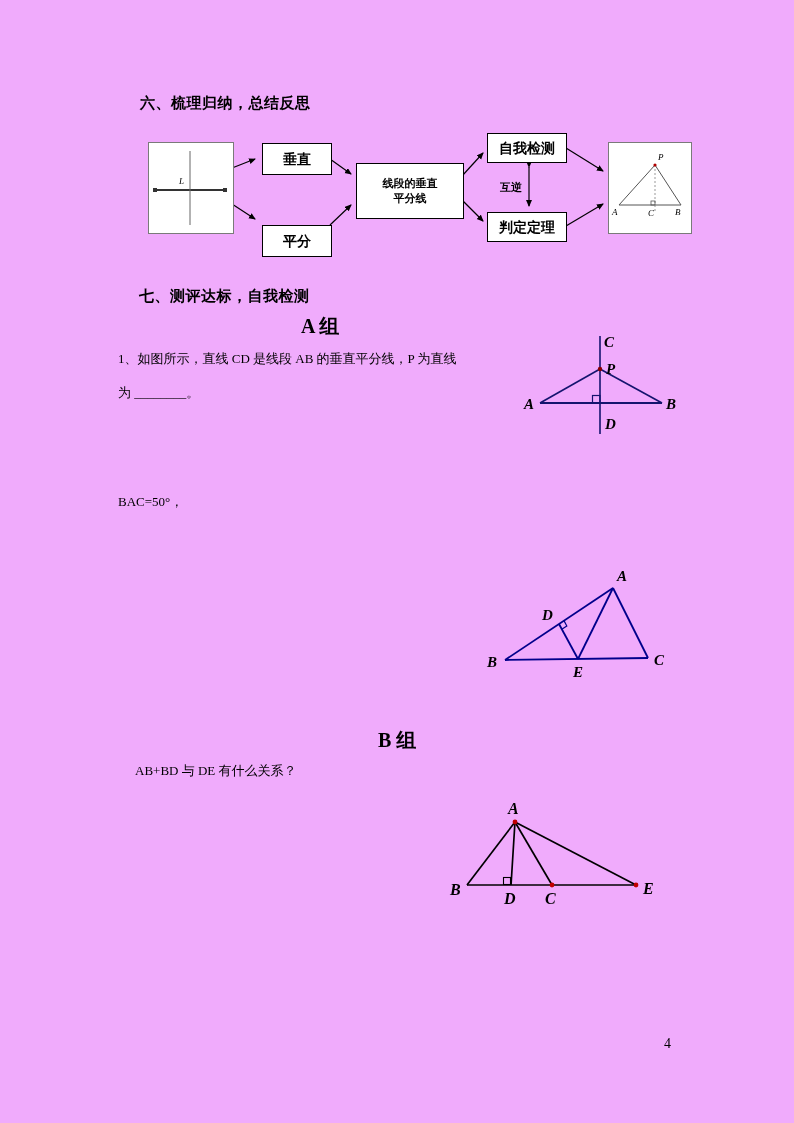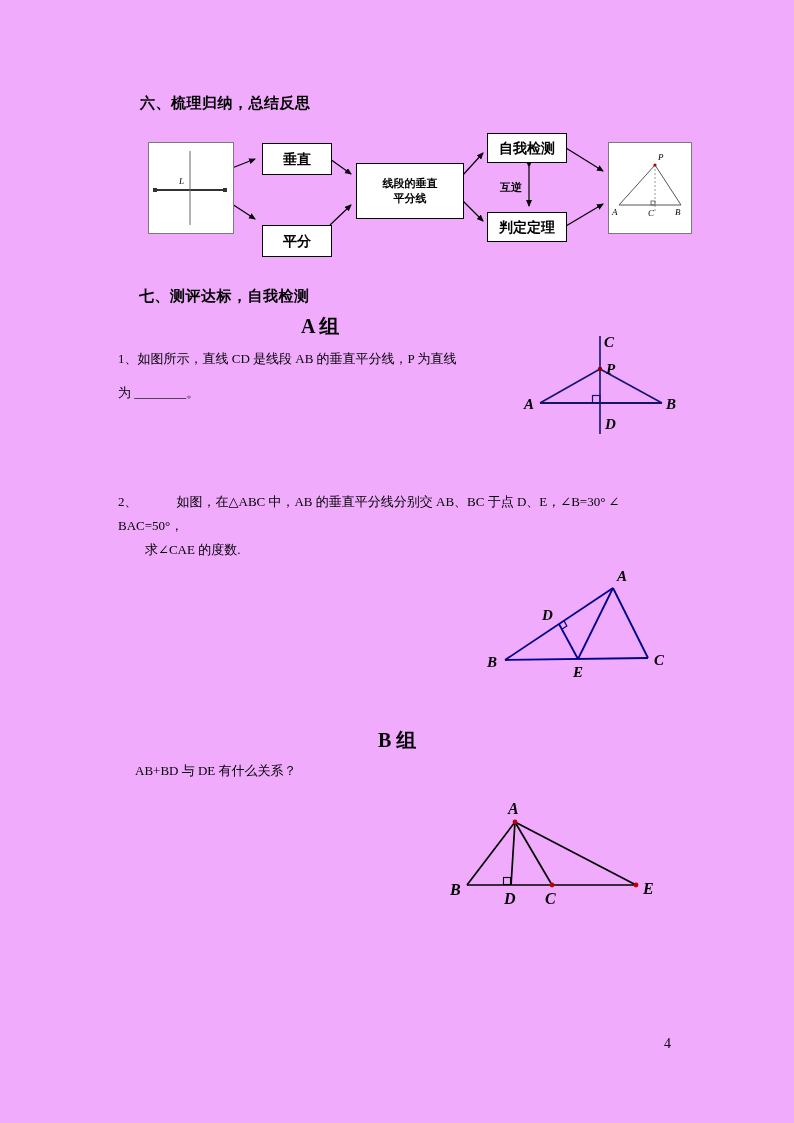--- a/index.html
+++ b/index.html
@@ -97,23 +97,21 @@
     <rect x="72.5" y="65.5" width="7.5" height="7.5" fill="none" stroke="#14146e" stroke-width="1.2"></rect>
     <circle cx="80" cy="39" r="2.2" fill="#8b0000"></circle>
     <text class="pt" x="84" y="17">C</text>
     <text class="pt" x="86" y="44">P</text>
     <text class="pt" x="4" y="79">A</text>
     <text class="pt" x="146" y="79">B</text>
     <text class="pt" x="85" y="99">D</text>
   </svg>
 
   <div class="abs body-text" style="left:118px;top:490px;width:620px;line-height:24px">
-    <div>2、　　　如图，在△ABC 中，AB 的垂直平分线分别交 AB、BC 于点 D、E，∠B=30° ∠</div>
     <div>BAC=50°，</div>
-    <div style="padding-left:27px">求∠CAE 的度数.</div>
   </div>
 
   <svg class="abs" style="left:460px;top:565px" width="225" height="130">
     <g stroke="#00008B" stroke-width="1.8" fill="none">
       <line x1="45" y1="95" x2="153" y2="23"></line>
       <line x1="45" y1="95" x2="188" y2="93"></line>
       <line x1="153" y1="23" x2="188" y2="93"></line>
       <line x1="153" y1="23" x2="118" y2="94"></line>
       <line x1="99" y1="59" x2="118" y2="94"></line>
       <path d="M104,55.6 L106.8,61 L101.8,64.3" stroke-width="1.2"></path>

